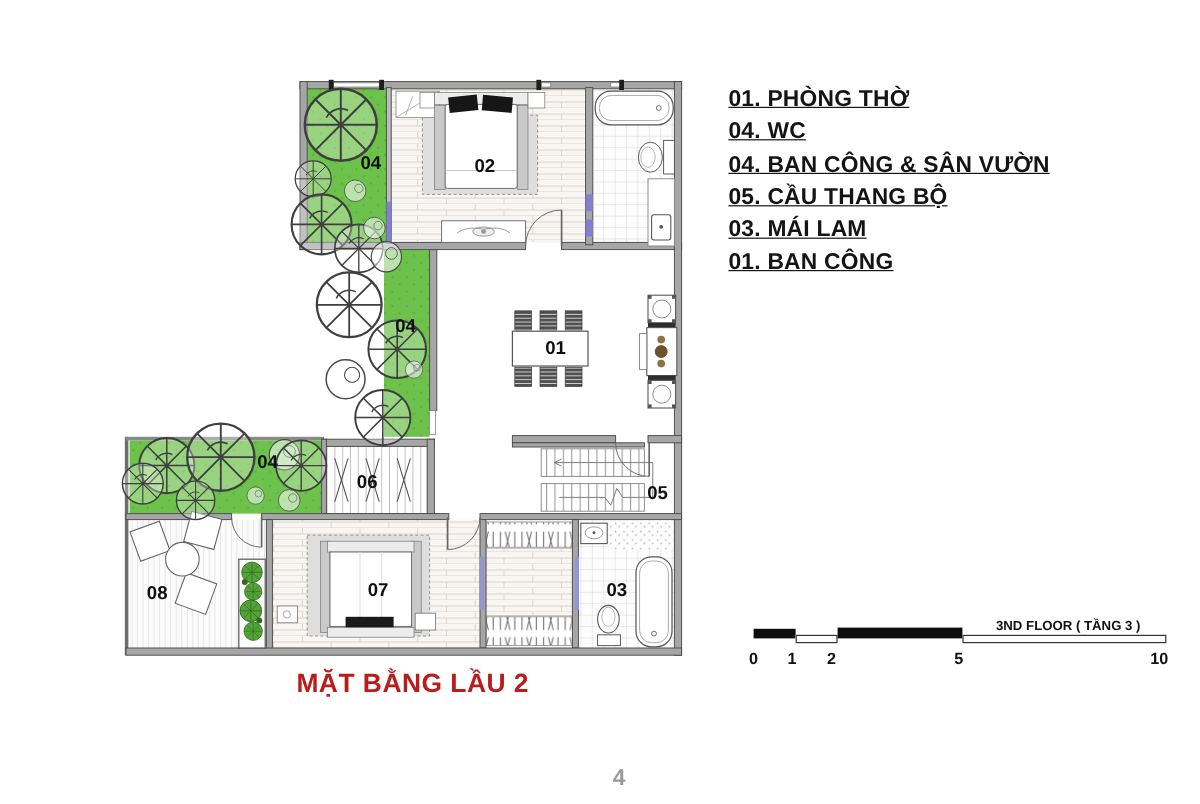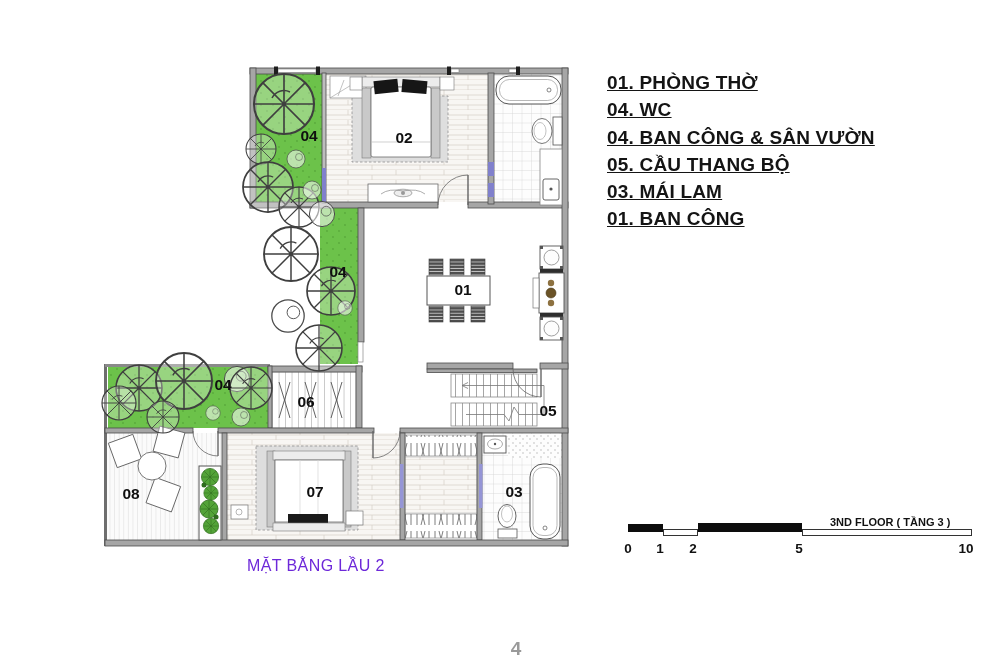--- a/index.html
+++ b/index.html
@@ -10,22 +10,22 @@
                   font-size:15.5px;fill:#0f0f0f;text-anchor:middle;}
   .legend{position:absolute;left:607px;top:69px;}
   .legend-item{height:27.3px;line-height:27.3px;font-size:19px;font-weight:bold;
                color:#141414;white-space:nowrap;letter-spacing:.2px;text-decoration:underline;}
   .scale-title{position:absolute;left:830px;top:516px;font-size:11px;font-weight:bold;color:#111;}
   .seg{position:absolute;box-sizing:border-box;}
   .seg-black{background:#0d0d0d;}
   .seg-white{background:#fff;border:1px solid #333;}
   .tick{position:absolute;top:541px;transform:translateX(-50%);font-size:13.5px;
         font-weight:bold;color:#111;}
-  .plan-title{position:absolute;left:247px;top:557px;font-size:16px;font-weight:normal;
-              color:#6d28d9;letter-spacing:.4px;}
+  .plan-title{position:absolute;left:247px;top:557px;font-size:22px;font-weight:bold;
+              color:#b91c1c;letter-spacing:.4px;}
   .page-num{position:absolute;left:516px;top:638px;transform:translateX(-50%);
             font-size:19px;font-weight:bold;color:#9a9a9a;}
 </style>
 </head>
 <body>
 
 <div class="canvas">
 
   <svg class="plan-svg" width="1000" height="670" viewBox="0 0 1000 670">
     <defs>

